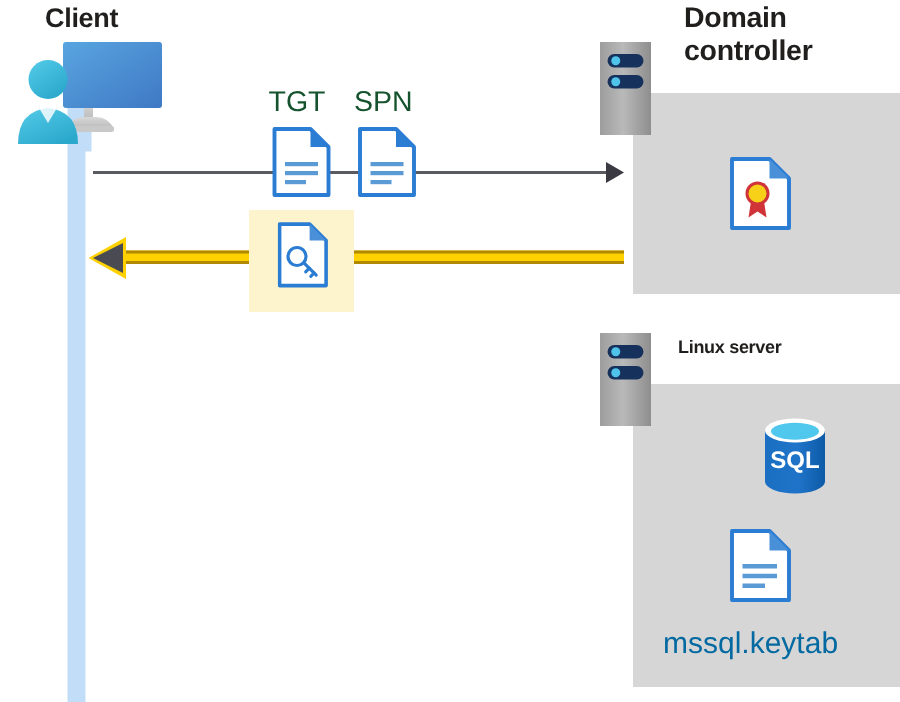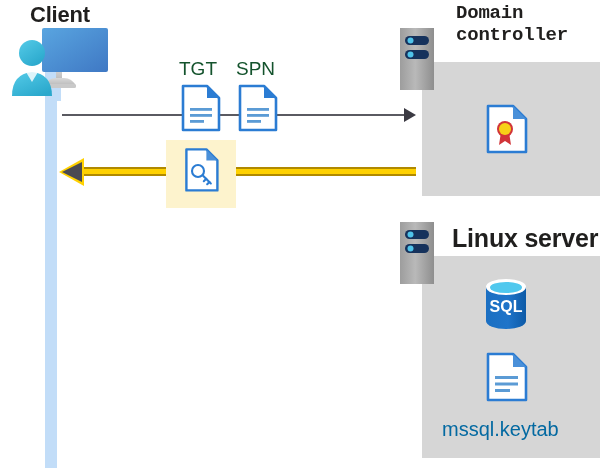--- a/index.html
+++ b/index.html
@@ -11,23 +11,23 @@
   .canvas{position:absolute;inset:0;}
 
   
   .abs{position:absolute;}
 
   
   .title{
     font-weight:bold;color:#201f1e;letter-spacing:-0.2px;
     line-height:1.18;
   }
-  #client-title{left:30px;top:2px;font-size:22px;text-align:right;}
-  #dc-title{left:456px;top:2px;font-size:19px;width:140px;font-family:Liberation Mono, monospace;}
-  #linux-title{left:452px;top:224px;font-size:25px;}
+  #client-title{left:30px;top:2px;font-size:18px;text-align:right;}
+  #dc-title{left:456px;top:2px;font-size:19px;width:140px;}
+  #linux-title{left:452px;top:224px;font-size:12px;}
 
   
   .panel{background:#d6d6d6;}
   #dc-panel{left:422px;top:62px;width:178px;height:134px;}
   #linux-panel{left:422px;top:256px;width:178px;height:202px;}
 
   
   #lifeline{left:45px;top:72px;width:12px;height:396px;background:#c2ddf8;}
 
   
@@ -68,21 +68,21 @@
   #doc-spn{left:238px;top:84px;}
   #doc-key{left:185px;top:148px;}
   #doc-cert{left:486px;top:104px;}
   #doc-keytab{left:486px;top:352px;}
 
   .lbl{color:#14532d;}
   #lbl-tgt{left:179px;top:58px;font-size:19px;}
   #lbl-spn{left:236px;top:58px;font-size:19px;text-align:right;}
   #lbl-keytab{left:442px;top:418px;font-size:20px;color:#0369a1;}
 
-  #sql-icon{left:480px;top:276px;}
+  #sql-icon{left:504px;top:276px;}
 </style>
 </head>
 <body>
 
 <div class="canvas">
 
   <div class="abs" id="lifeline"></div>
 
   <div class="abs panel" id="dc-panel"></div>
   <div class="abs panel" id="linux-panel"></div>

